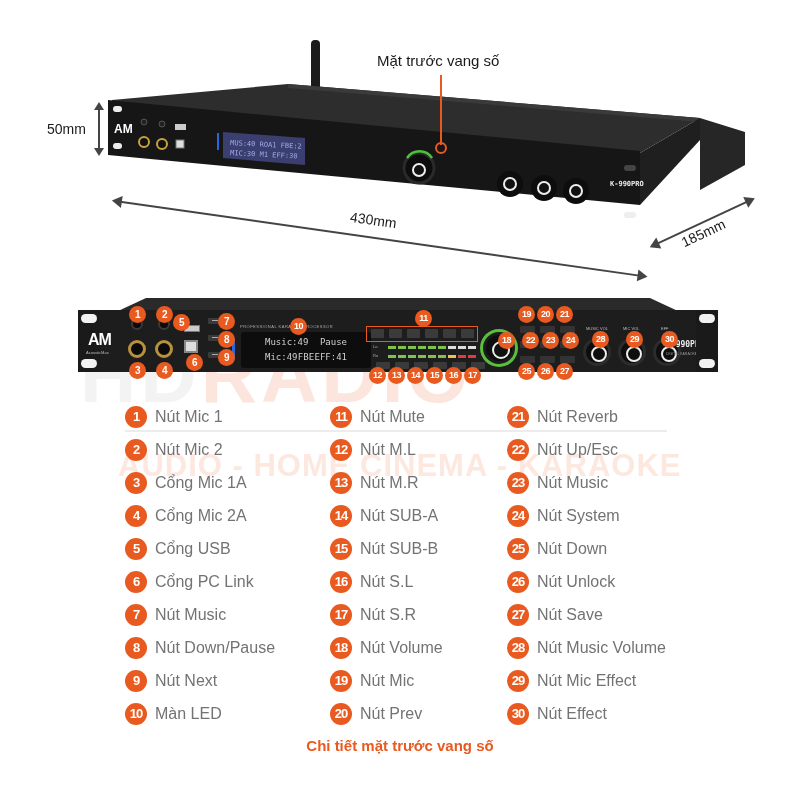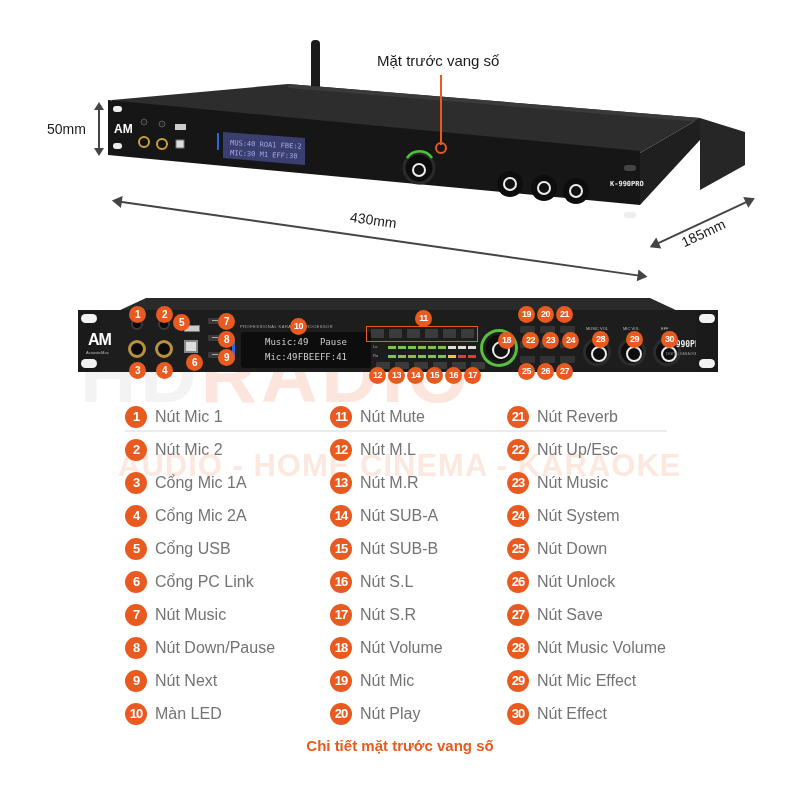--- a/index.html
+++ b/index.html
@@ -365,21 +365,21 @@
     <div class="legend-item" style="top:231px">
         <span class="legend-badge">18</span>
         <span class="legend-text">Nút Volume</span>
       </div>
     <div class="legend-item" style="top:264px">
         <span class="legend-badge">19</span>
         <span class="legend-text">Nút Mic</span>
       </div>
     <div class="legend-item" style="top:297px">
         <span class="legend-badge">20</span>
-        <span class="legend-text">Nút Play</span>
+        <span class="legend-text">Nút Prev</span>
       </div>
   </div>
 
   <div class="legend-col" style="left:382px">
     <div class="legend-item" style="top:0px">
         <span class="legend-badge">21</span>
         <span class="legend-text">Nút Reverb</span>
       </div>
     <div class="legend-item" style="top:33px">
         <span class="legend-badge">22</span>

